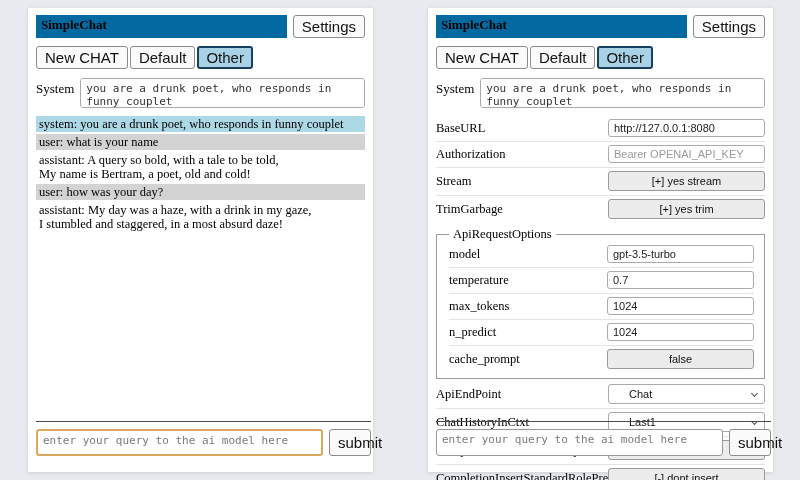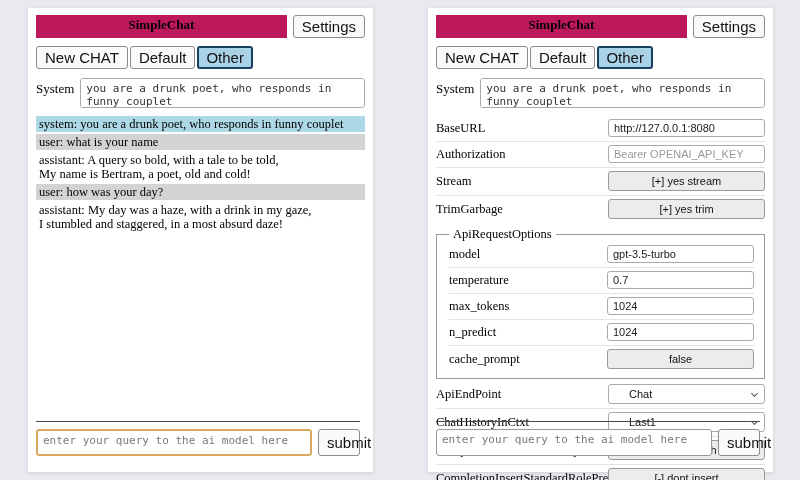--- a/index.html
+++ b/index.html
@@ -6,41 +6,41 @@
   html,body { width:800px; height:480px; }
   body { background:#e8eaef; font-family:"Liberation Serif", serif; position:relative; overflow:hidden; }
 
   .panel { position:absolute; top:8px; width:345px; height:464px; background:#ffffff;
            padding:7px 8px; box-shadow:0 1px 4px rgba(0,0,0,0.12); }
   #left-panel  { left:28px; }
   #right-panel { left:428px; }
 
   
   .titlebar { display:flex; gap:6px; align-items:stretch; margin-bottom:8px; }
-  .title-strip { flex:1; background:#be185d; font-weight:bold; font-size:13px; padding:2px 5px;text-align:center; }
+  .title-strip { flex:1; background:#0369a1; font-weight:bold; font-size:13px; padding:2px 5px; }
   .btn { font-family:"Liberation Sans", sans-serif; font-size:15px; color:#111;
          background:#fafafa; border:1px solid #8c8c8c; border-radius:3px; padding:2px 8px; cursor:pointer; }
   .session-row { display:flex; gap:2px; margin-bottom:9px; }
   .btn.active { background:#a9d2e6; border:2px solid #16405e; padding:1px 7px; }
 
   .system-row { display:flex; gap:6px; align-items:flex-start; margin-bottom:8px; }
   .lbl { font-size:13px; color:#000; }
   .system-row .lbl { margin-top:3px; }
   textarea { resize:none; font-family:"DejaVu Sans Mono", monospace; font-size:11px; color:#333;
              border:1px solid #a9a9a9; border-radius:3px; padding:3px 5px; outline:none; }
   .sys-ta { flex:1; height:30px; }
 
   
   .chat { margin-top:2px; }
   .msg { font-size:12.5px; line-height:1.12; padding:1px 3px; margin-bottom:2px; white-space:pre-line; color:#000; }
   .msg.system { background:#add8e6; }
   .msg.user   { background:#d3d3d3; }
 
   
-  .footer { position:absolute; left:8px; right:13px; bottom:16px; }
+  .footer { position:absolute; left:8px; right:2px; bottom:16px; }
   .footer hr { border:none; border-top:1px solid #4a4a4a; margin-bottom:7px; }
   .query-row { display:flex; gap:6px; align-items:stretch; }
   .query-ta { flex:1; height:27px; border:1px solid #999; }
   .query-ta.focused { border:2px solid #dba85f; }
   .query-ta::placeholder { color:#7a7a7a; }
   .submit-btn { width:42px; }
 
   
   .settings { margin-top:2px; }
   .set-row { display:grid; grid-template-columns:1fr 157px; align-items:center;

